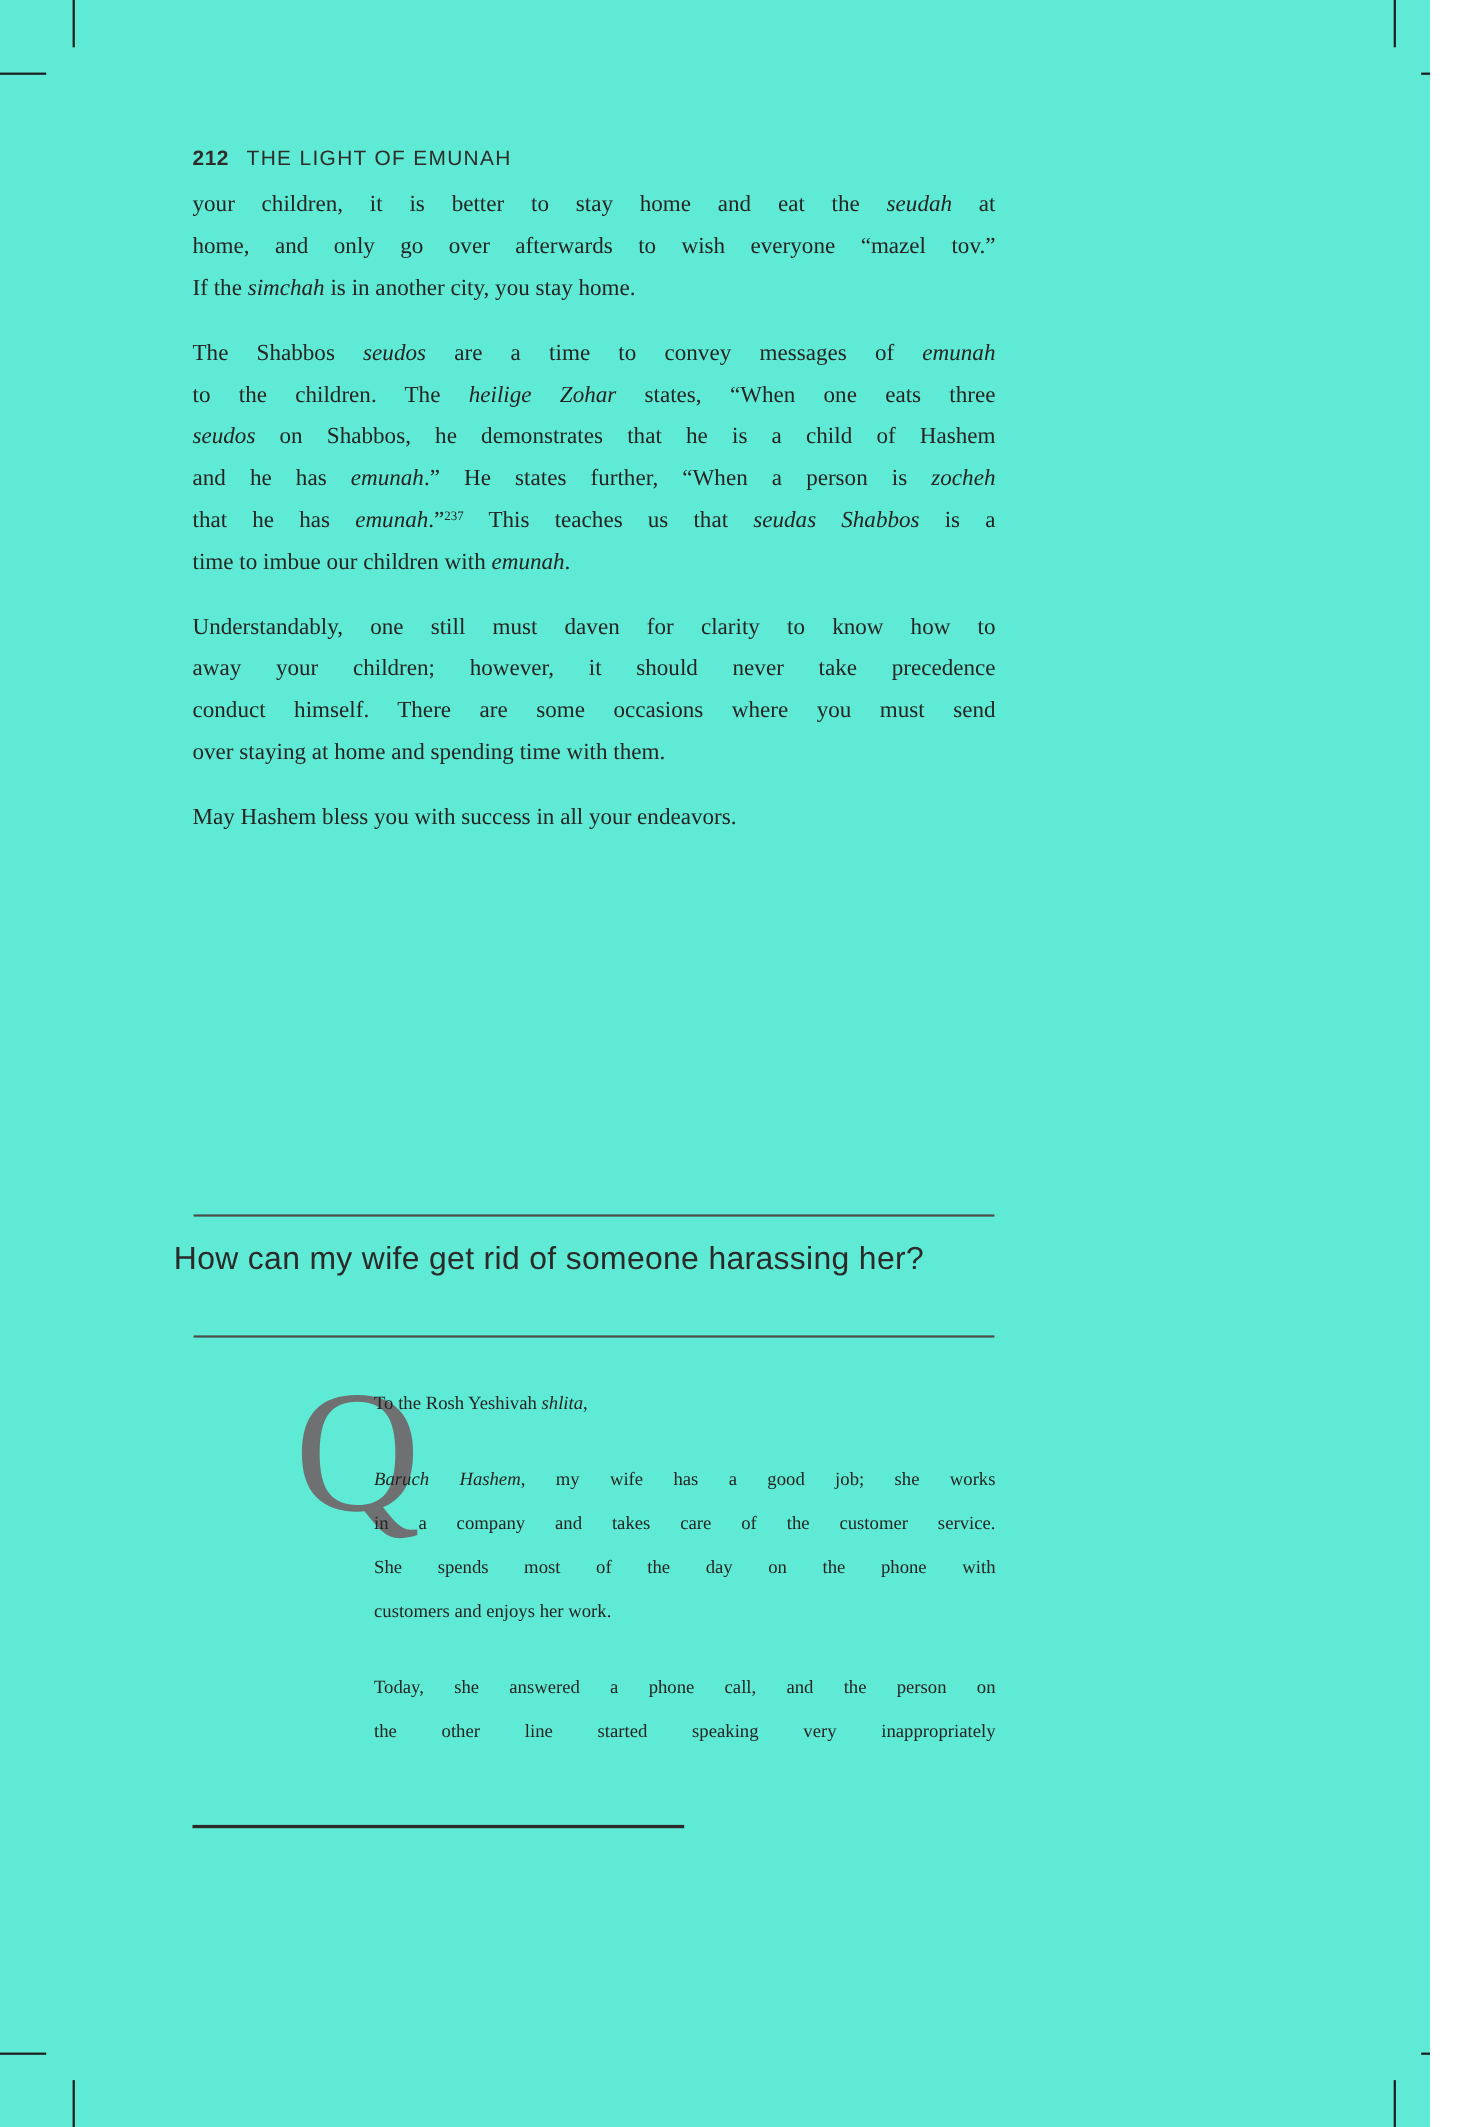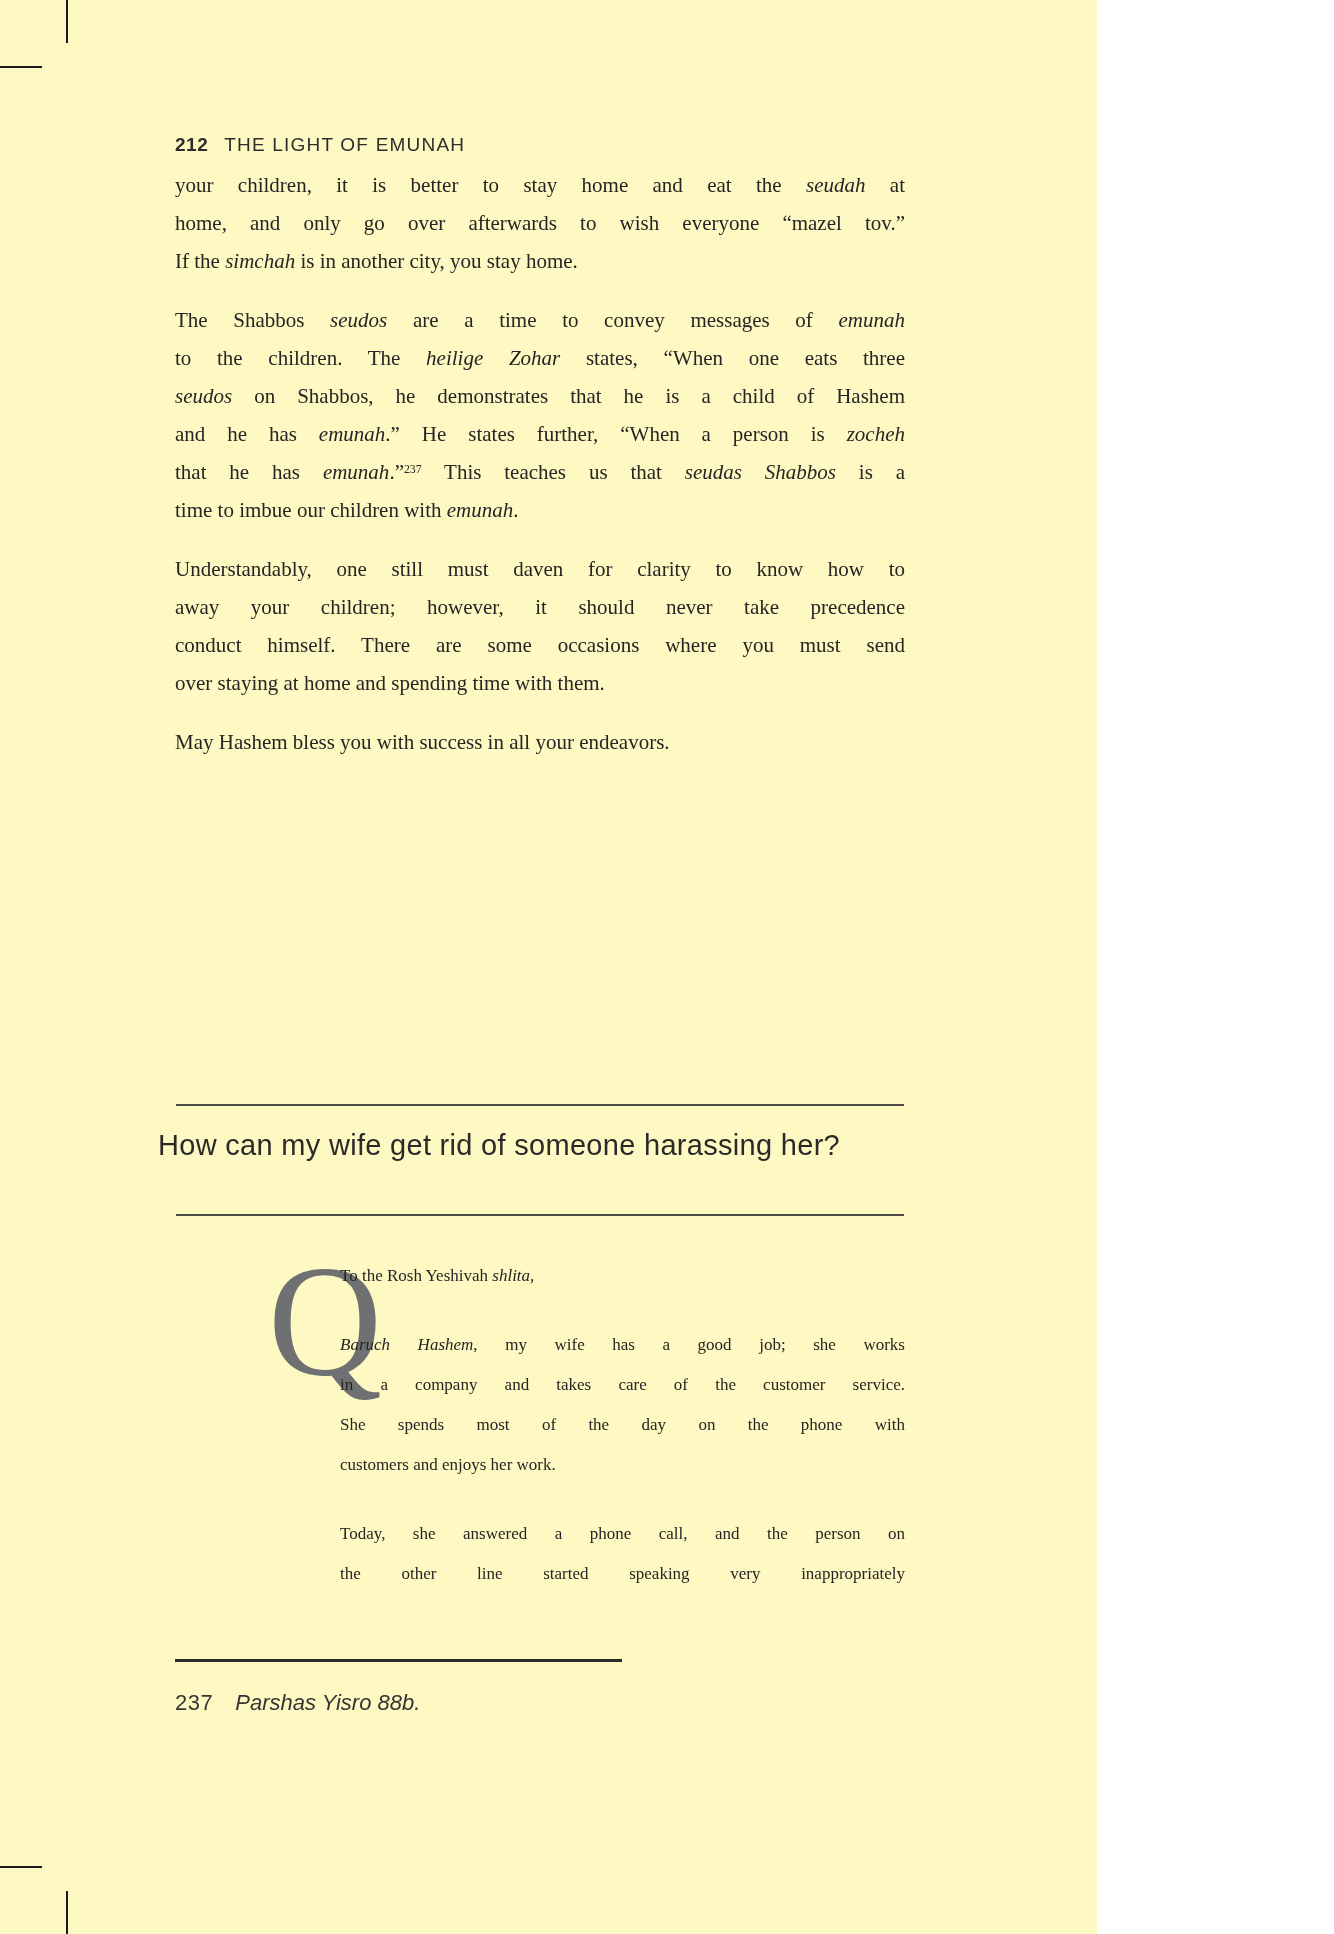--- a/index.html
+++ b/index.html
@@ -2,23 +2,23 @@
 <html><head>
 <meta charset="utf-8">
 <style>
   html, body {
     margin: 0;
     padding: 0;
     background: #ffffff;
   }
   .page {
     position: relative;
-    width: 1097px;
+    width: 1300px;
     height: 1934px;
-    background: #fef9c3;
+    background: #5eead4;
     overflow: hidden;
     font-family: "Liberation Serif", serif;
     color: #262524;
   }
   
   .mark {
     position: absolute;
     background: #1c1c1c;
   }
   .m-tl-v { left: 66px;   top: 0;      width: 2px;  height: 43px; }
@@ -195,17 +195,14 @@
         <div class="line"><span>She spends most of the day on the phone with</span></div>
         <div class="line last"><span>customers and enjoys her work.</span></div>
       </div>
     <div class="para">
         <div class="line"><span>Today, she answered a phone call, and the person on</span></div>
         <div class="line"><span>the other line started speaking very inappropriately</span></div>
       </div>
   </section>
 
   <div class="footnote-rule"></div>
-  <div class="footnote">
-    <span class="fn-num">237</span><span class="fn-text">Parshas Yisro 88b.</span>
-  </div>
 
 </div>
 
 </body></html>

